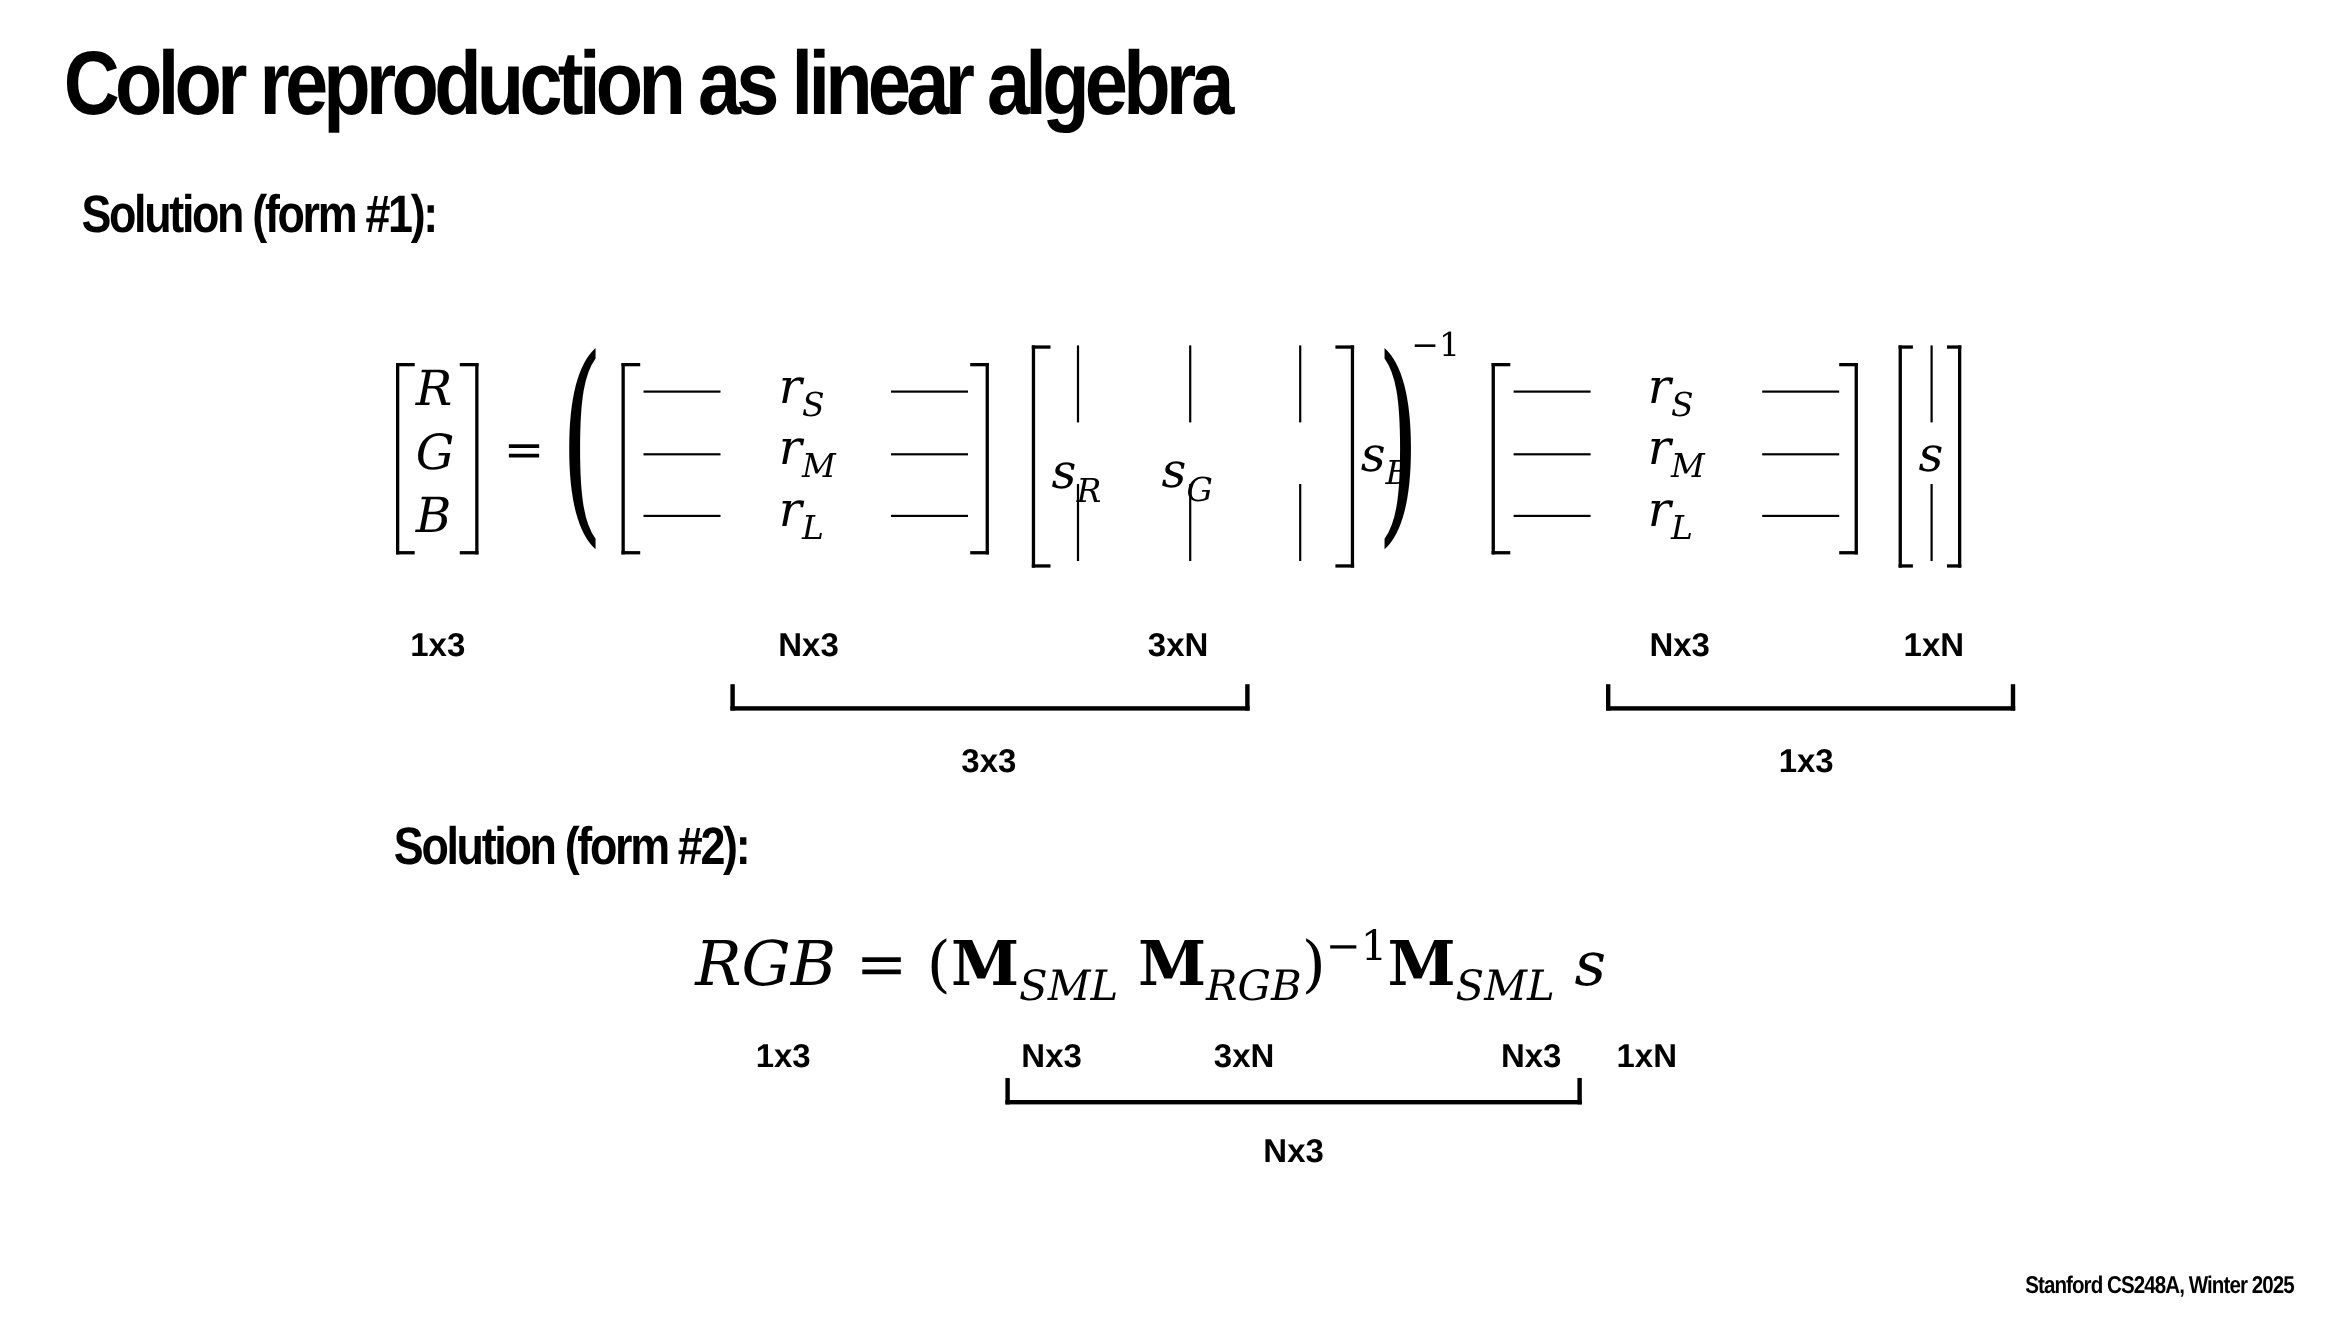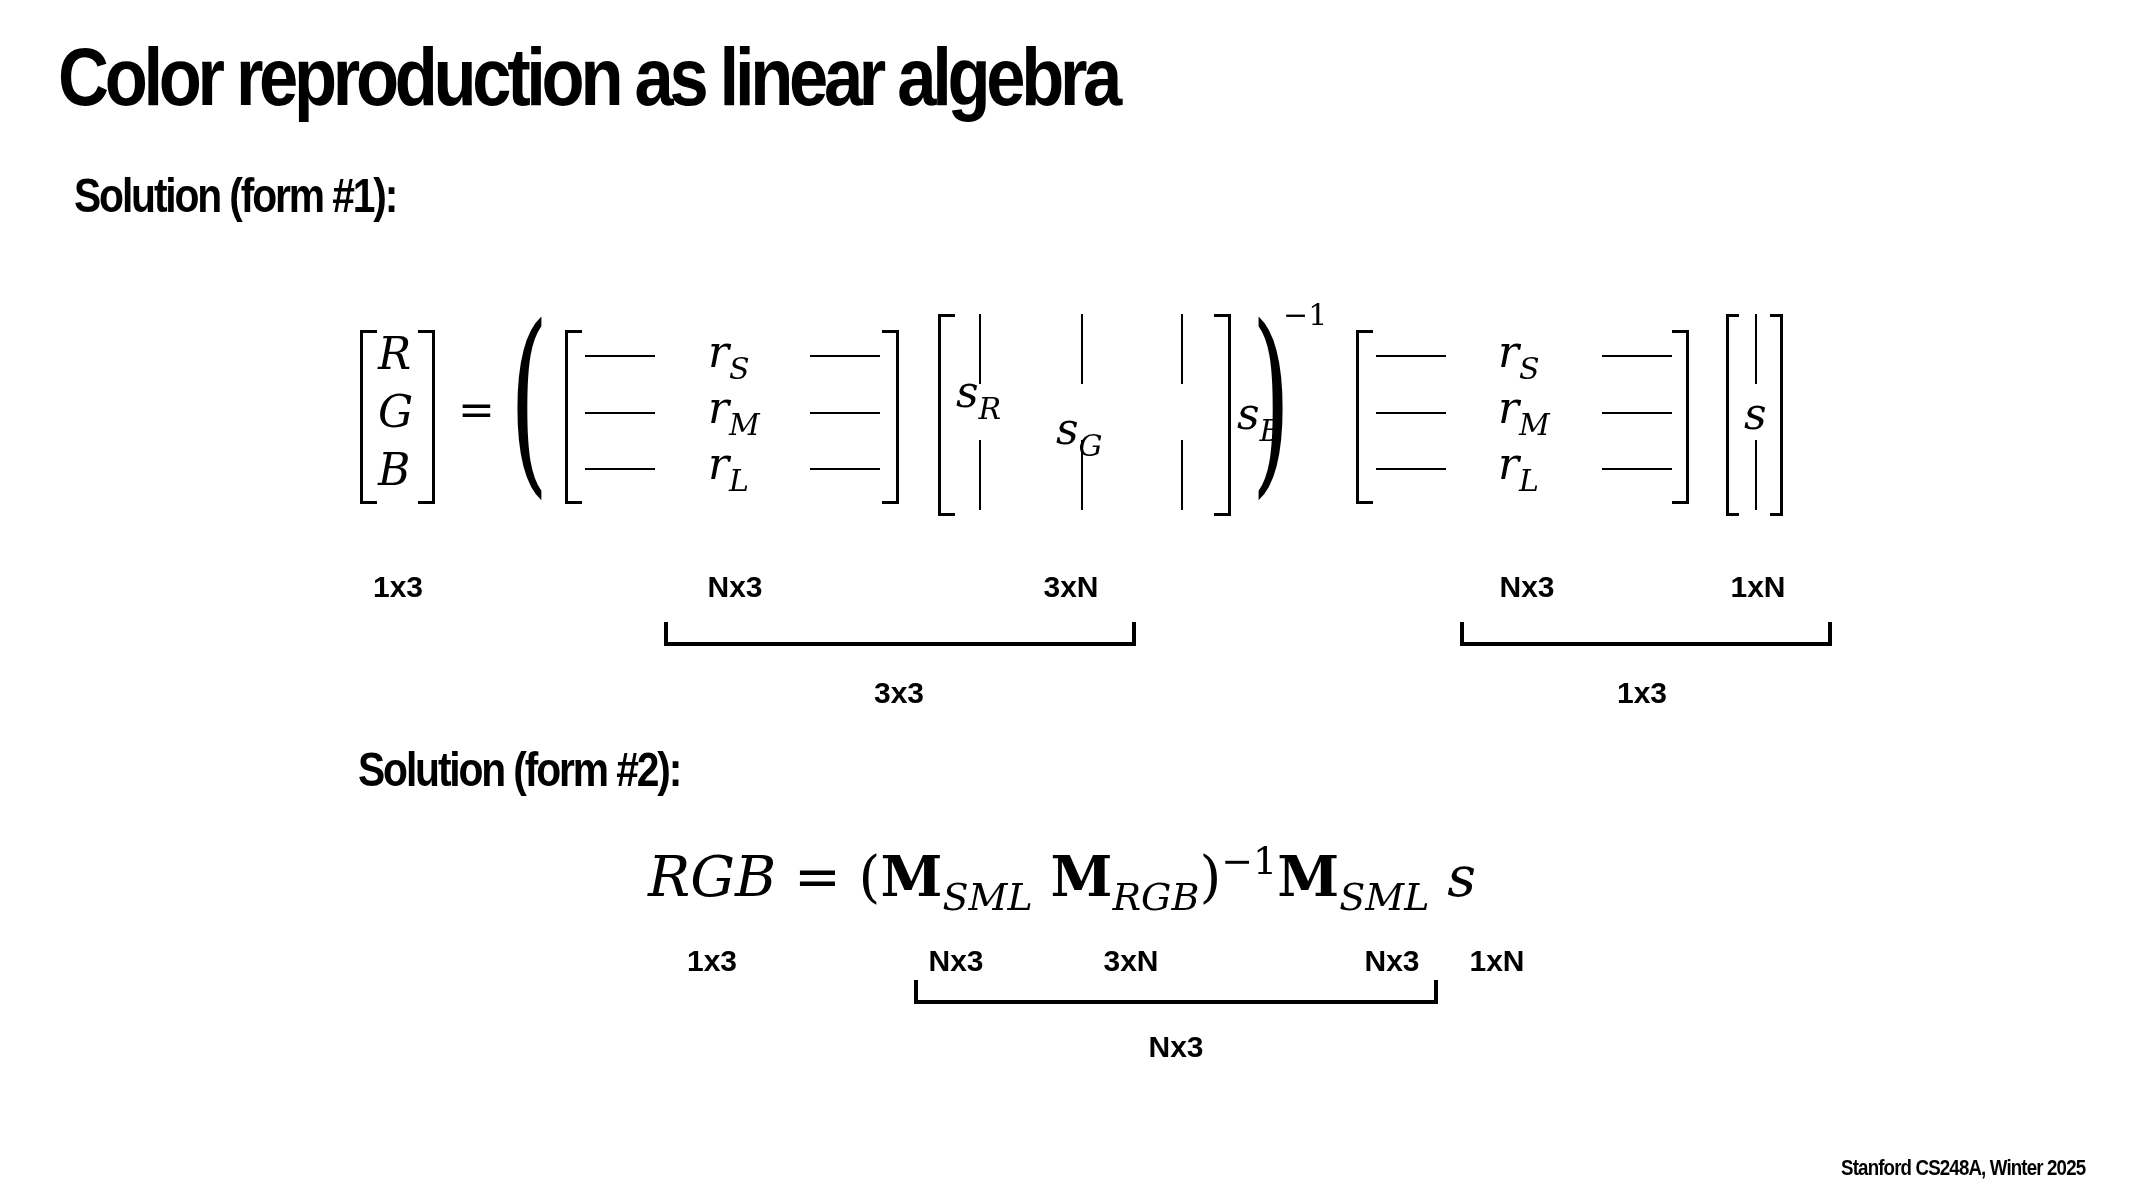--- a/index.html
+++ b/index.html
@@ -51,21 +51,21 @@
   <div class="abs math" style="left:708px; top:442px;"><span>r</span><span class="sub">L</span></div>
 
   <div class="abs bl" style="left:938px; top:314px; height:196px;"></div>
   <div class="abs br" style="left:1214px; top:314px; height:196px;"></div>
   <div class="abs vline" style="left:979px; top:314px; height:70px;"></div>
   <div class="abs vline" style="left:979px; top:440px; height:70px;"></div>
   <div class="abs vline" style="left:1081px; top:314px; height:70px;"></div>
   <div class="abs vline" style="left:1081px; top:440px; height:70px;"></div>
   <div class="abs vline" style="left:1181px; top:314px; height:70px;"></div>
   <div class="abs vline" style="left:1181px; top:440px; height:70px;"></div>
-  <div class="abs math" style="left:956px; top:370px;"><span>s</span><span class="sub">R</span></div>
+  <div class="abs math" style="left:956px; top:408px;"><span>s</span><span class="sub">R</span></div>
   <div class="abs math" style="left:1056px; top:407px;"><span>s</span><span class="sub">G</span></div>
   <div class="abs math" style="left:1193px; top:392px;margin-left:44px;"><span>s</span><span class="sub">B</span></div>
 
   <div class="abs paren" style="left:1232px; top:300px;">)</div>
   <div class="abs math up" style="left:1283px; top:300px; font-size:30px;">−1</div>
 
   <div class="abs bl" style="left:1356px; top:330px; height:168px;"></div>
   <div class="abs br" style="left:1672px; top:330px; height:168px;"></div>
   <div class="abs hline" style="left:1376px; top:355px;"></div>
   <div class="abs hline" style="left:1376px; top:412px;"></div>
@@ -90,21 +90,21 @@
 <div class="abs dim" style="left:1527px; top:570px;">Nx3</div>
 <div class="abs dim" style="left:1758px; top:570px;">1xN</div>
 
 <div class="abs brk" style="left:664px; top:622px; width:464px;"></div>
 <div class="abs brk" style="left:1460px; top:622px; width:364px;"></div>
 <div class="abs dim" style="left:899px; top:676px;">3x3</div>
 <div class="abs dim" style="left:1642px; top:676px;">1x3</div>
 
 <div class="abs subhead" style="left:358px; top:742px;">Solution (form #2):</div>
 
-<div class="abs math" style="left:648px; top:848px; font-size:56px;">
+<div class="abs math" style="left:632px; top:848px; font-size:56px;">
   <span>RGB</span>
   <span class="up">=</span>
   <span class="up">(</span><span class="up" style="font-weight:bold;">M</span><span class="sub" style="font-size:38px; top:14px;">SML</span>
   <span class="up" style="font-weight:bold;">M</span><span class="sub" style="font-size:38px; top:14px;">RGB</span><span class="up">)</span><span class="up" style="font-size:38px; position:relative; top:-22px;">−1</span><span class="up" style="font-weight:bold;">M</span><span class="sub" style="font-size:38px; top:14px;">SML</span>
   <span>s</span>
 </div>
 
 <div class="abs dim" style="left:712px; top:944px;">1x3</div>
 <div class="abs dim" style="left:956px; top:944px;">Nx3</div>
 <div class="abs dim" style="left:1131px; top:944px;">3xN</div>

